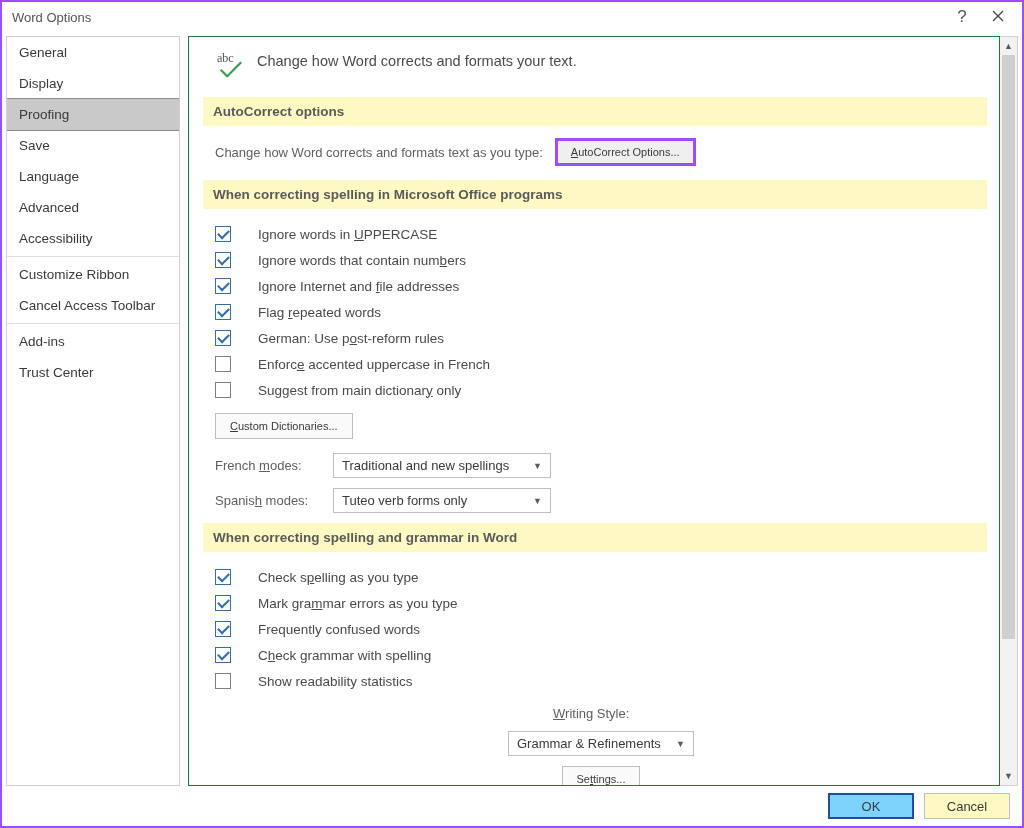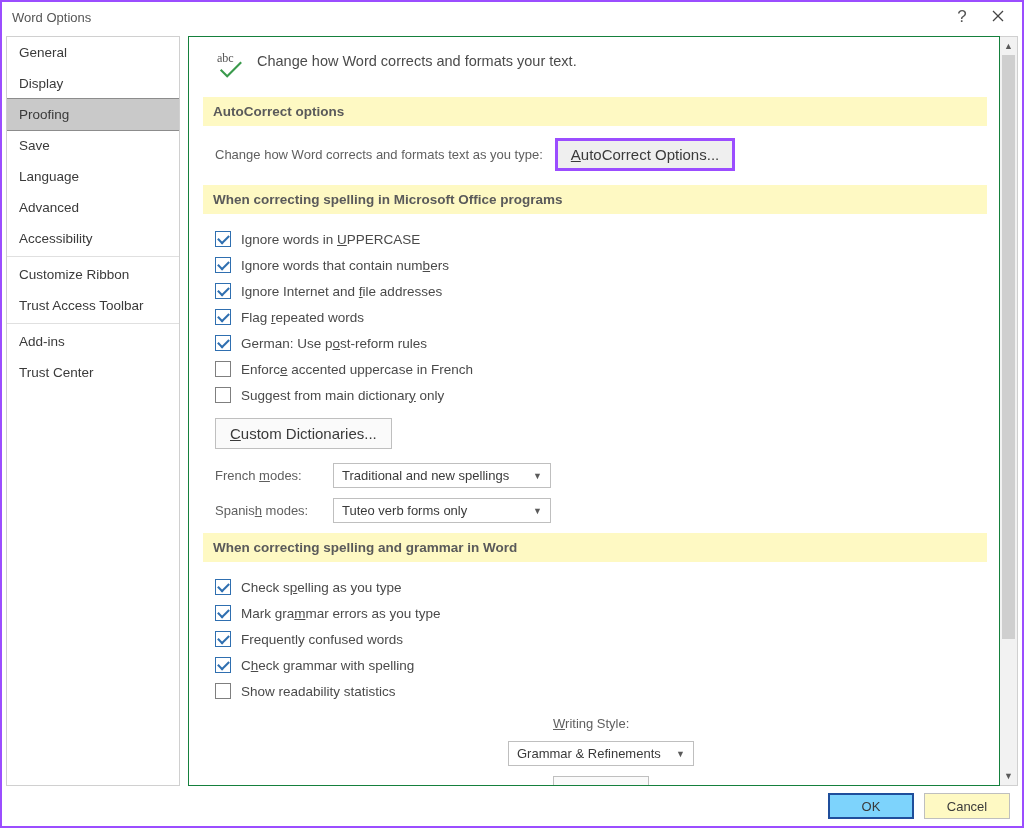--- a/index.html
+++ b/index.html
@@ -125,33 +125,33 @@
 
   .sub-row {
     display: flex; align-items: center; gap: 12px;
     padding: 2px 0 10px 12px;
     color: #5f5f5f;
   }
   .pill-btn {
     background: #fafafa;
     border: 1px solid #bfbfbf;
     padding: 6px 14px;
-    font-size: 15px;
+    font-size: 11px;
     color: #3a3a3a;
     font-family: inherit;
   }
   .pill-btn.highlight {
     border: 3px solid #9b4dff;
     background: #efefef;
     padding: 5px 13px;
   }
 
   .check-list { padding: 2px 0 4px 6px; }
   .chk-row {
-    display: flex; align-items: center; gap: 10px;
+    display: flex; align-items: center; gap: 27px;
     padding: 5px 6px;
     color: #4a4a4a;
     font-size: 13.5px;
   }
   .chk {
     width: 16px; height: 16px; flex: none;
     border: 1px solid #7f7f7f;
     display: flex; align-items: center; justify-content: center;
     background: #fff;
   }
@@ -236,21 +236,21 @@
           <div class="side-item">Display</div>
           <div class="side-item active">Proofing</div>
           <div class="side-item">Save</div>
           <div class="side-item">Language</div>
           <div class="side-item">Advanced</div>
           <div class="side-item">Accessibility</div>
         </div>
       <div class="side-sep"></div>
       <div class="side-group" id="sg2">
           <div class="side-item">Customize Ribbon</div>
-          <div class="side-item">Trust Access Toolbar</div>
+          <div class="side-item">Cancel Access Toolbar</div>
         </div>
       <div class="side-sep"></div>
       <div class="side-group" id="sg3">
           <div class="side-item">Add-ins</div>
           <div class="side-item">Trust Center</div>
         </div>
     </div>
 
     <div class="content-wrap">
       <div class="content">

